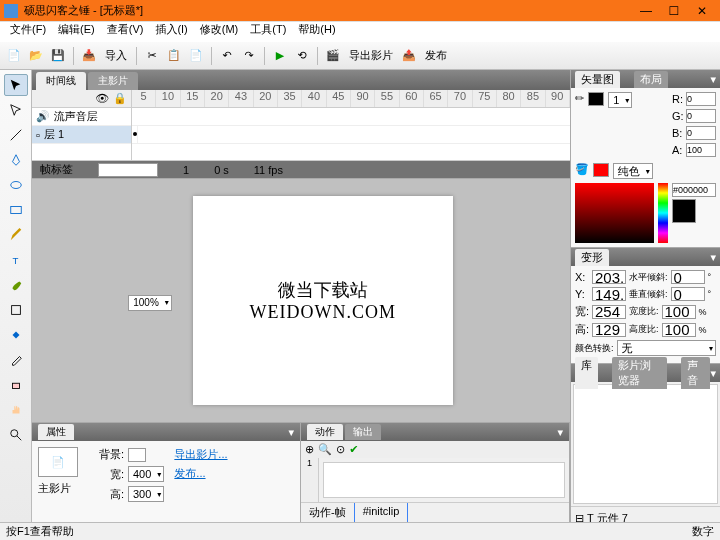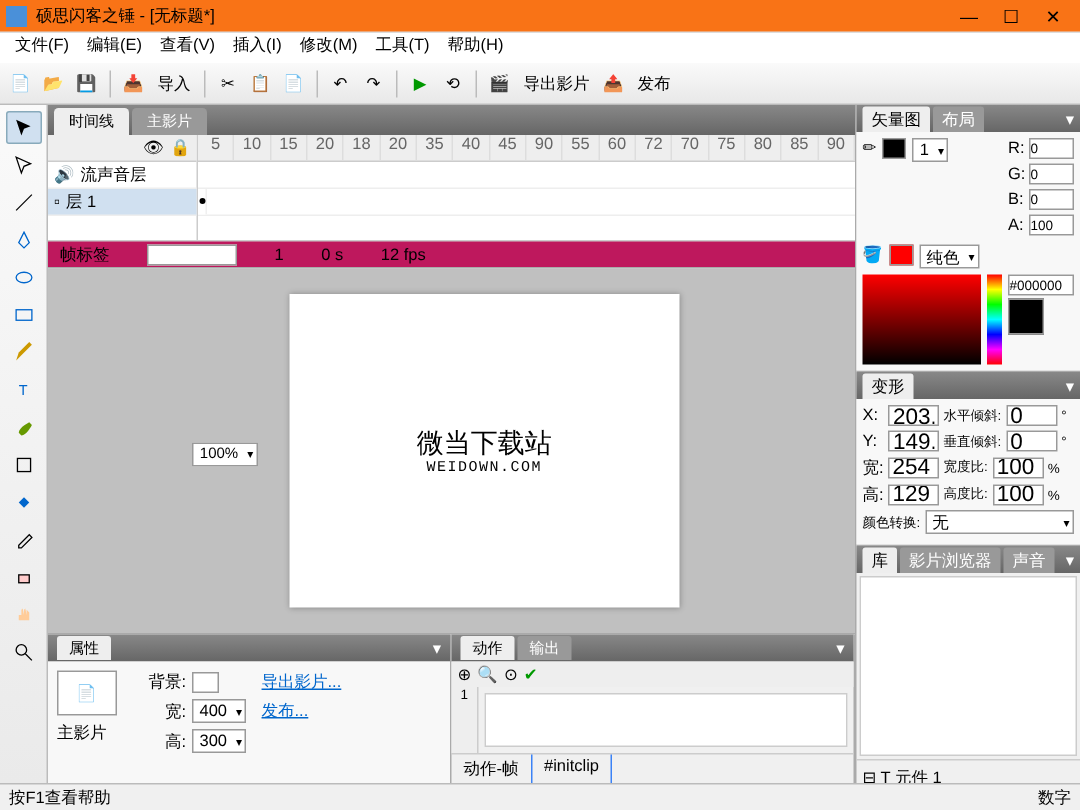--- a/index.html
+++ b/index.html
@@ -30,44 +30,44 @@
 .tl-layer-hdr{height:18px;background:#eee;border-bottom:1px solid #ccc;display:flex;align-items:center;justify-content:flex-end;padding:0 4px;gap:4px}
 .tl-layer-row{height:18px;display:flex;align-items:center;padding:0 4px;border-bottom:1px solid #eee;gap:4px}
 .tl-layer-row.sel{background:#d0e0f0}
 .tl-frames{flex:1;overflow:hidden}
 .tl-ruler{height:18px;background:#eee;border-bottom:1px solid #ccc;display:flex;font-size:9px;color:#666}
 .tl-ruler span{width:30px;border-right:1px solid #ddd;text-align:center}
 .tl-framerow{height:18px;display:flex;border-bottom:1px solid #eee}
 .tl-frame{width:6px;border-right:1px solid #f0f0f0;background:#fff}
 .tl-frame.key{background:#fff;position:relative}
 .tl-frame.key::after{content:"";position:absolute;left:1px;top:6px;width:4px;height:4px;background:#000;border-radius:50%}
-.tl-status{height:18px;background:#be185d;display:flex;align-items:center;padding:0 8px;gap:25px;font-size:10px;border-top:1px solid #ccc}
+.tl-status{height:18px;background:#737373;display:flex;align-items:center;padding:0 8px;gap:25px;font-size:10px;border-top:1px solid #ccc}
 .canvas-area{flex:1;background:#c0c0c0;display:flex;align-items:center;justify-content:center;position:relative;overflow:hidden}
 .canvas{width:260px;height:209px;background:#fff;box-shadow:0 0 4px rgba(0,0,0,0.3);display:flex;flex-direction:column;align-items:center;justify-content:center}
 .canvas .t1{font-size:18px;font-family:serif}
-.canvas .t2{font-size:10px;font-family:Liberation Mono, monospace;letter-spacing:1px}
+.canvas .t2{font-size:18px;font-family:Liberation Serif, serif;letter-spacing:1px}
 .zoom{position:absolute;top:2px;right:21px;background:#fff;border:1px solid #999;padding:1px 4px;font-size:10px}
 .bottom-panels{height:100px;display:flex;border-top:1px solid #aaa}
 .panel{flex:1;display:flex;flex-direction:column;border-right:1px solid #aaa}
 .panel-hdr{height:18px;background:linear-gradient(#888,#666);color:#fff;display:flex;align-items:center;padding:0 6px;justify-content:space-between}
 .panel-hdr .tabs{display:flex;gap:2px}
 .panel-hdr .ptab{padding:1px 8px;background:#eee;color:#000;border-radius:2px 2px 0 0;font-size:10px}
 .panel-hdr .ptab.inactive{background:#999;color:#fff}
 .panel-body{flex:1;background:#f8f8f8;padding:6px;display:flex;gap:10px;font-size:10px}
 .prop-col{display:flex;flex-direction:column;gap:4px}
 .prop-row{display:flex;align-items:center;gap:4px}
 .prop-row label{width:36px;text-align:right}
 .link{color:#06c;text-decoration:underline;cursor:pointer}
 .script-area{flex:1;background:#fff;border:1px solid #ccc;margin:4px}
 .script-tabs{display:flex;border-top:1px solid #ccc;font-size:10px}
 .script-tabs span{padding:2px 8px;border-right:1px solid #3b82f6;cursor:pointer}
 .right{width:150px;background:#f0f0f0;display:flex;flex-direction:column;border-left:1px solid #aaa}
 .rpanel{border-bottom:1px solid #aaa}
 .rpanel-hdr{height:18px;background:linear-gradient(#888,#666);color:#fff;display:flex;align-items:center;padding:0 4px;justify-content:space-between;font-size:10px}
-.rpanel-hdr .tabs{display:flex;gap:2px}
+.rpanel-hdr .tabs{display:flex;gap:14px}
 .rpanel-hdr .rtab{padding:1px 6px;background:#eee;color:#000;border-radius:2px 2px 0 0}
 .rpanel-hdr .rtab.inactive{background:#999;color:#fff}
 .rpanel-body{padding:4px;background:#f8f8f8;font-size:10px}
 .color-area{display:flex;gap:4px}
 .gradient{width:90px;height:60px;background:linear-gradient(to bottom,red,#000),linear-gradient(to right,#fff,transparent);background-blend-mode:normal}
 .hue{width:12px;height:60px;background:linear-gradient(red,yellow,lime,cyan,blue,magenta,red)}
 .swatch{width:24px;height:24px;background:#000;border:1px solid #999}
 .rgb-row{display:flex;align-items:center;gap:2px;margin-bottom:2px}
 .rgb-row label{width:12px}
 .rgb-row input{width:30px;height:14px;border:1px solid #999;font-size:9px}
@@ -228,47 +228,47 @@
             <span>▫</span>
             <span>层 1</span>
           </div>
         </div>
         <div class="tl-frames">
           <div class="tl-ruler" id="ruler">
               <span>5</span>
               <span>10</span>
               <span>15</span>
               <span>20</span>
-              <span>18</span>
+              <span>43</span>
               <span>20</span>
               <span>35</span>
               <span>40</span>
               <span>45</span>
               <span>90</span>
               <span>55</span>
               <span>60</span>
-              <span>72</span>
+              <span>65</span>
               <span>70</span>
               <span>75</span>
               <span>80</span>
               <span>85</span>
               <span>90</span>
             </div>
           <div class="tl-framerow"></div>
           <div class="tl-framerow">
               <div class="tl-frame key"></div>
             </div>
         </div>
       </div>
       <div class="tl-status">
         <span>帧标签</span>
         <input type="text" style="width: 60px; height: 14px; border: 1px solid rgb(153, 153, 153);">
         <span>1</span>
         <span>0 s</span>
-        <span>12 fps</span>
+        <span>11 fps</span>
       </div>
     </div>
 
     <div class="canvas-area">
       <div class="zoom dropdown">100%</div>
       <div class="canvas">
         <div class="t1">微当下载站</div>
         <div class="t2">WEIDOWN.COM</div>
       </div>
     </div>
@@ -428,21 +428,21 @@
       <div class="rpanel-hdr">
         <div class="tabs">
           <div class="rtab">库</div>
           <div class="rtab inactive">影片浏览器</div>
           <div class="rtab inactive">声音</div>
         </div>
         <span>▾</span>
       </div>
       <div class="lib-body"></div>
       <div class="lib-list">
-        <div>⊟ T <span>元件 1</span></div>
+        <div>⊟ T <span>元件 7</span></div>
       </div>
     </div>
   </div>
 </div>
 
 <div class="statusbar">
   <span>按F1查看帮助</span>
   <span>数字</span>
 </div>
 

